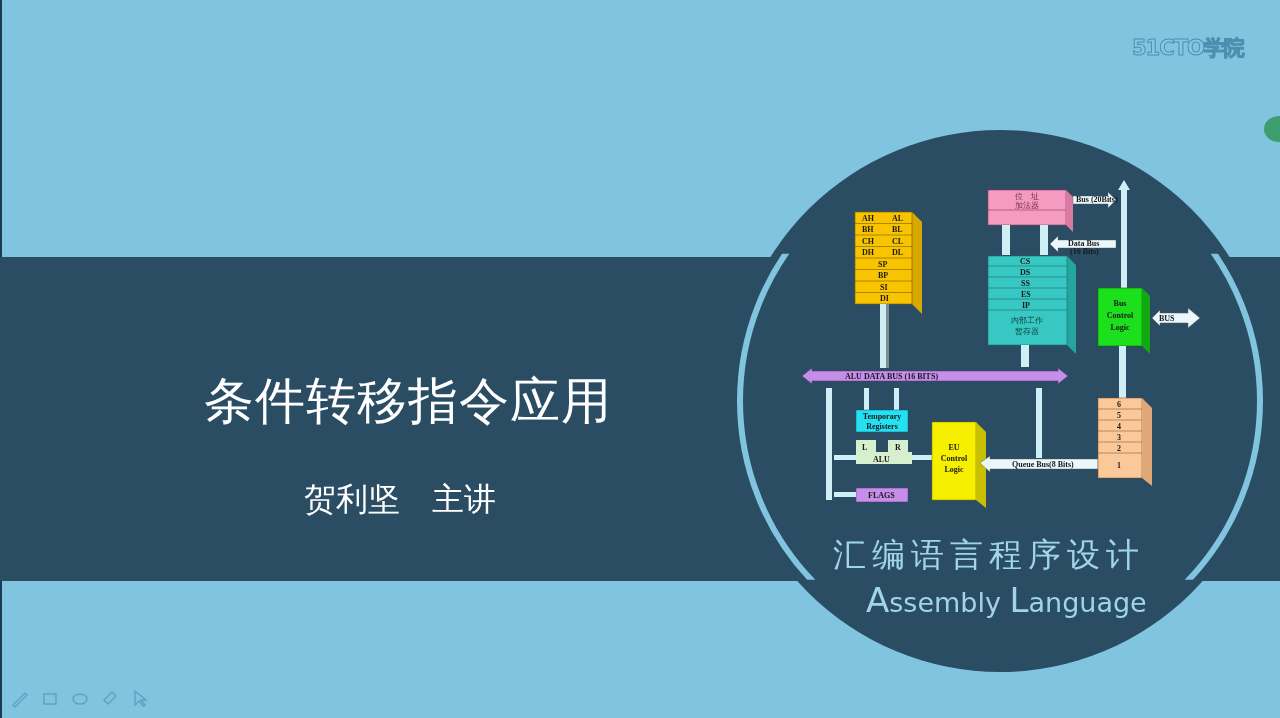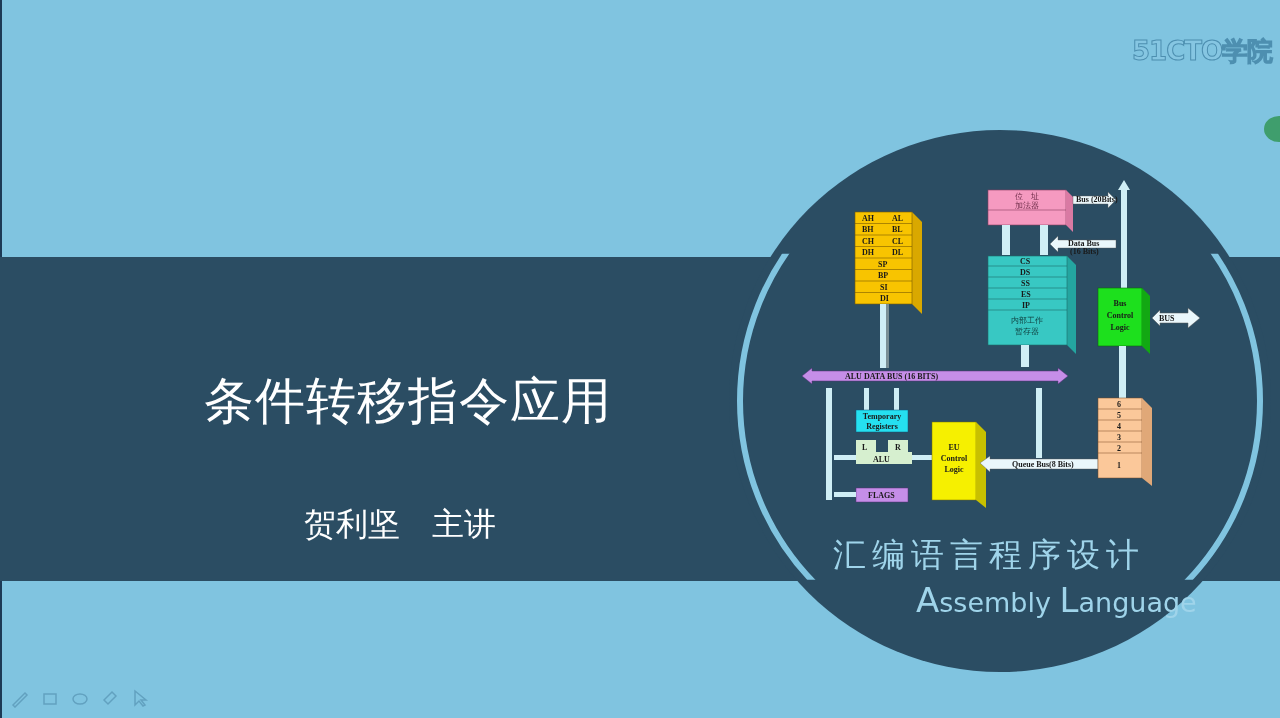--- a/index.html
+++ b/index.html
@@ -1,27 +1,27 @@
 <!DOCTYPE html>
 <html><head>
 <meta charset="utf-8">
 <style>
   html,body{margin:0;padding:0;}
   body{width:1280px;height:718px;overflow:hidden;background:#80c4e0;position:relative;font-family:"DejaVu Sans",sans-serif;}
   .edge{position:absolute;left:0;top:0;width:2px;height:718px;background:#1d3a55;}
   .band{position:absolute;left:0;top:257px;width:1280px;height:324px;background:#2b4d63;}
-  .watermark{position:absolute;left:1132px;top:34px;font-family:"DejaVu Sans",sans-serif;font-weight:bold;font-size:26px;color:#86c6e2;-webkit-text-stroke:1px #4d8fb0;letter-spacing:-1px;}
+  .watermark{position:absolute;left:1132px;top:34px;font-family:"DejaVu Sans",sans-serif;font-weight:bold;font-size:21px;color:#86c6e2;-webkit-text-stroke:1px #4d8fb0;letter-spacing:-1px;}
   .green-dot{position:absolute;left:1264px;top:116px;width:30px;height:26px;border-radius:50%;background:#3f9e6d;}
   .title{position:absolute;left:204px;top:368px;font-size:50px;color:#ffffff;letter-spacing:1px;text-align:center;}
-  .presenter{position:absolute;left:304px;top:503px;font-size:32px;color:#ffffff;white-space:pre;}
+  .presenter{position:absolute;left:304px;top:478px;font-size:32px;color:#ffffff;white-space:pre;}
   .circle{position:absolute;left:729px;top:130px;width:542px;height:542px;border-radius:50%;background:#2b4d63;}
   .ring{position:absolute;left:737px;top:138px;width:526px;height:526px;border-radius:50%;border:6px solid #80c4e0;box-sizing:border-box;clip-path:polygon(0 22%,100% 22%,100% 84%,0 84%);}
   .diagram{position:absolute;left:800px;top:178px;width:410px;height:340px;}
   .cn-course{position:absolute;left:833px;top:533px;font-size:33px;color:#9fd4ea;letter-spacing:6px;font-family:"DejaVu Serif",serif;}
-  .en-course{position:absolute;left:916px;top:580px;font-size:27px;color:#9fd4ea;font-family:"DejaVu Sans",sans-serif;}
+  .en-course{position:absolute;left:866px;top:580px;font-size:27px;color:#9fd4ea;font-family:"DejaVu Sans",sans-serif;}
   .en-course .big{font-size:34px;}
   .toolbar{position:absolute;left:10px;top:688px;display:flex;gap:10px;}
   .tool{width:20px;height:20px;opacity:.55;}
   .lbl{font-family:"Liberation Serif",serif;font-weight:bold;font-size:8px;fill:#1a1a1a;}
 </style>
 </head>
 <body>
 
 <div class="edge"></div>
 <div class="band"></div>

